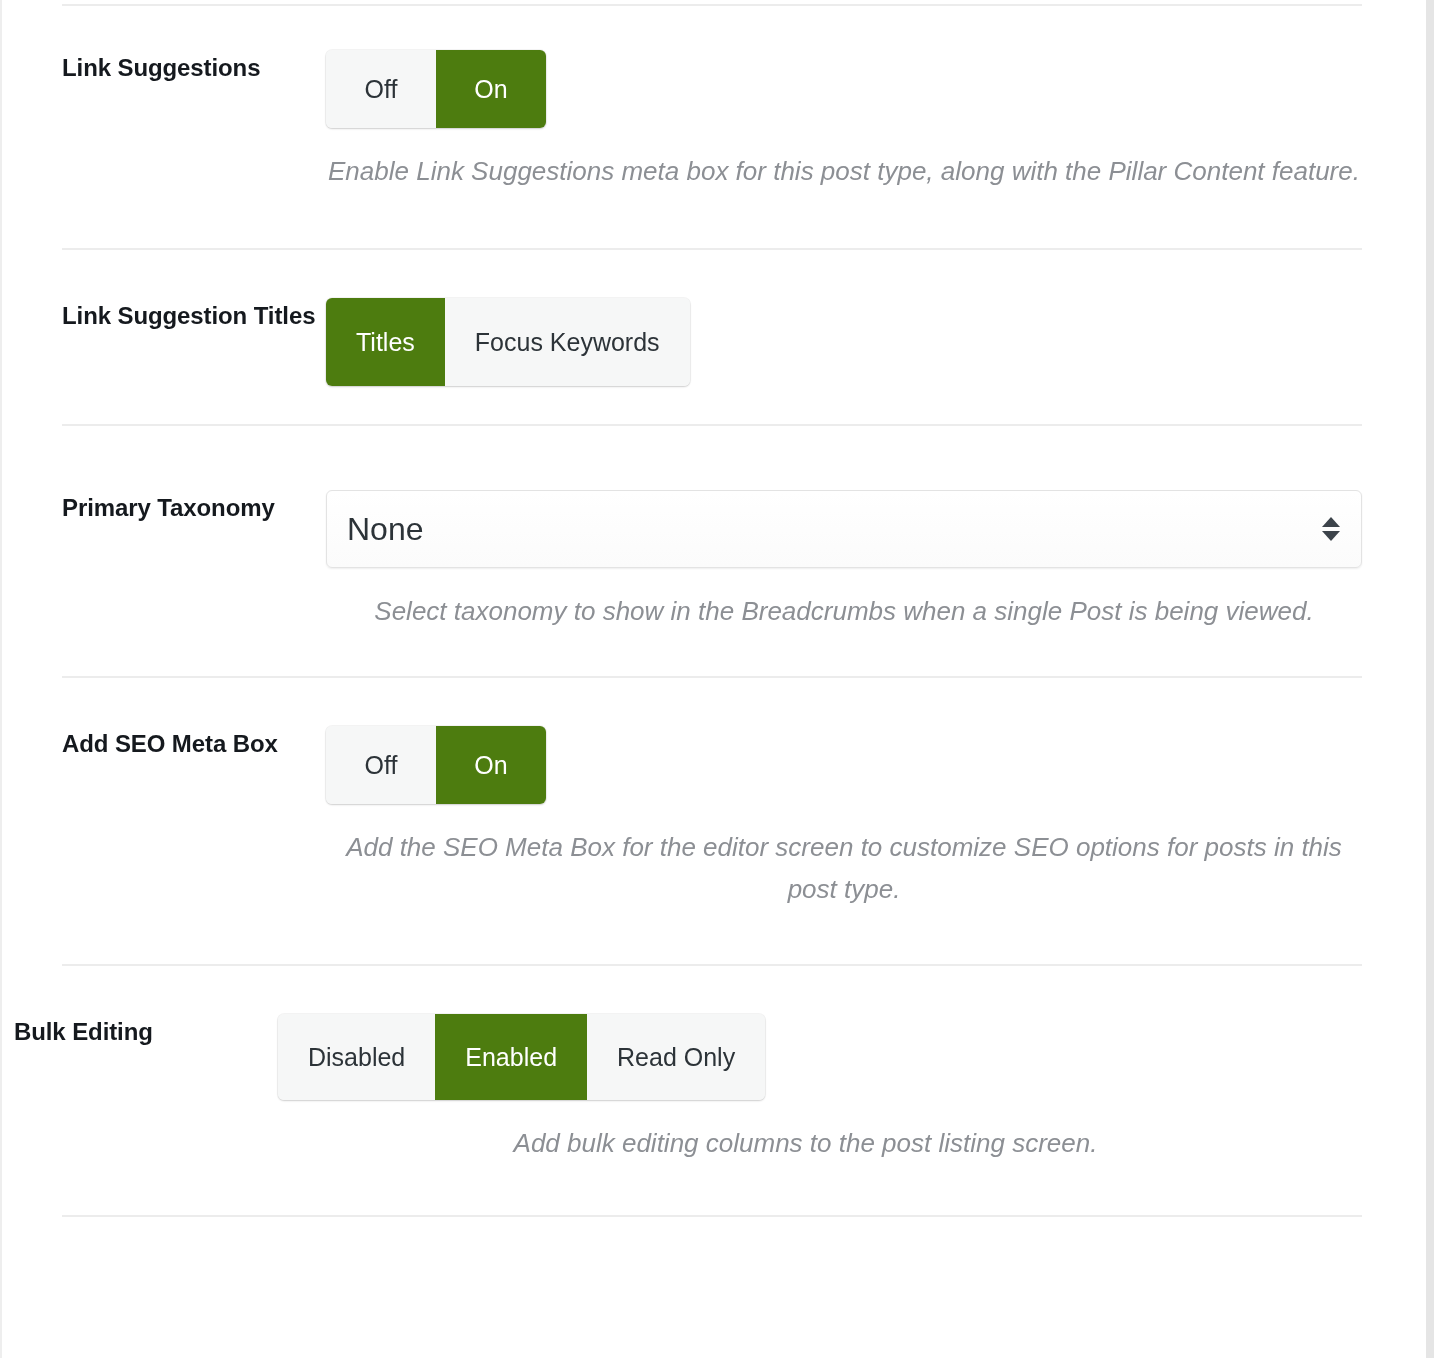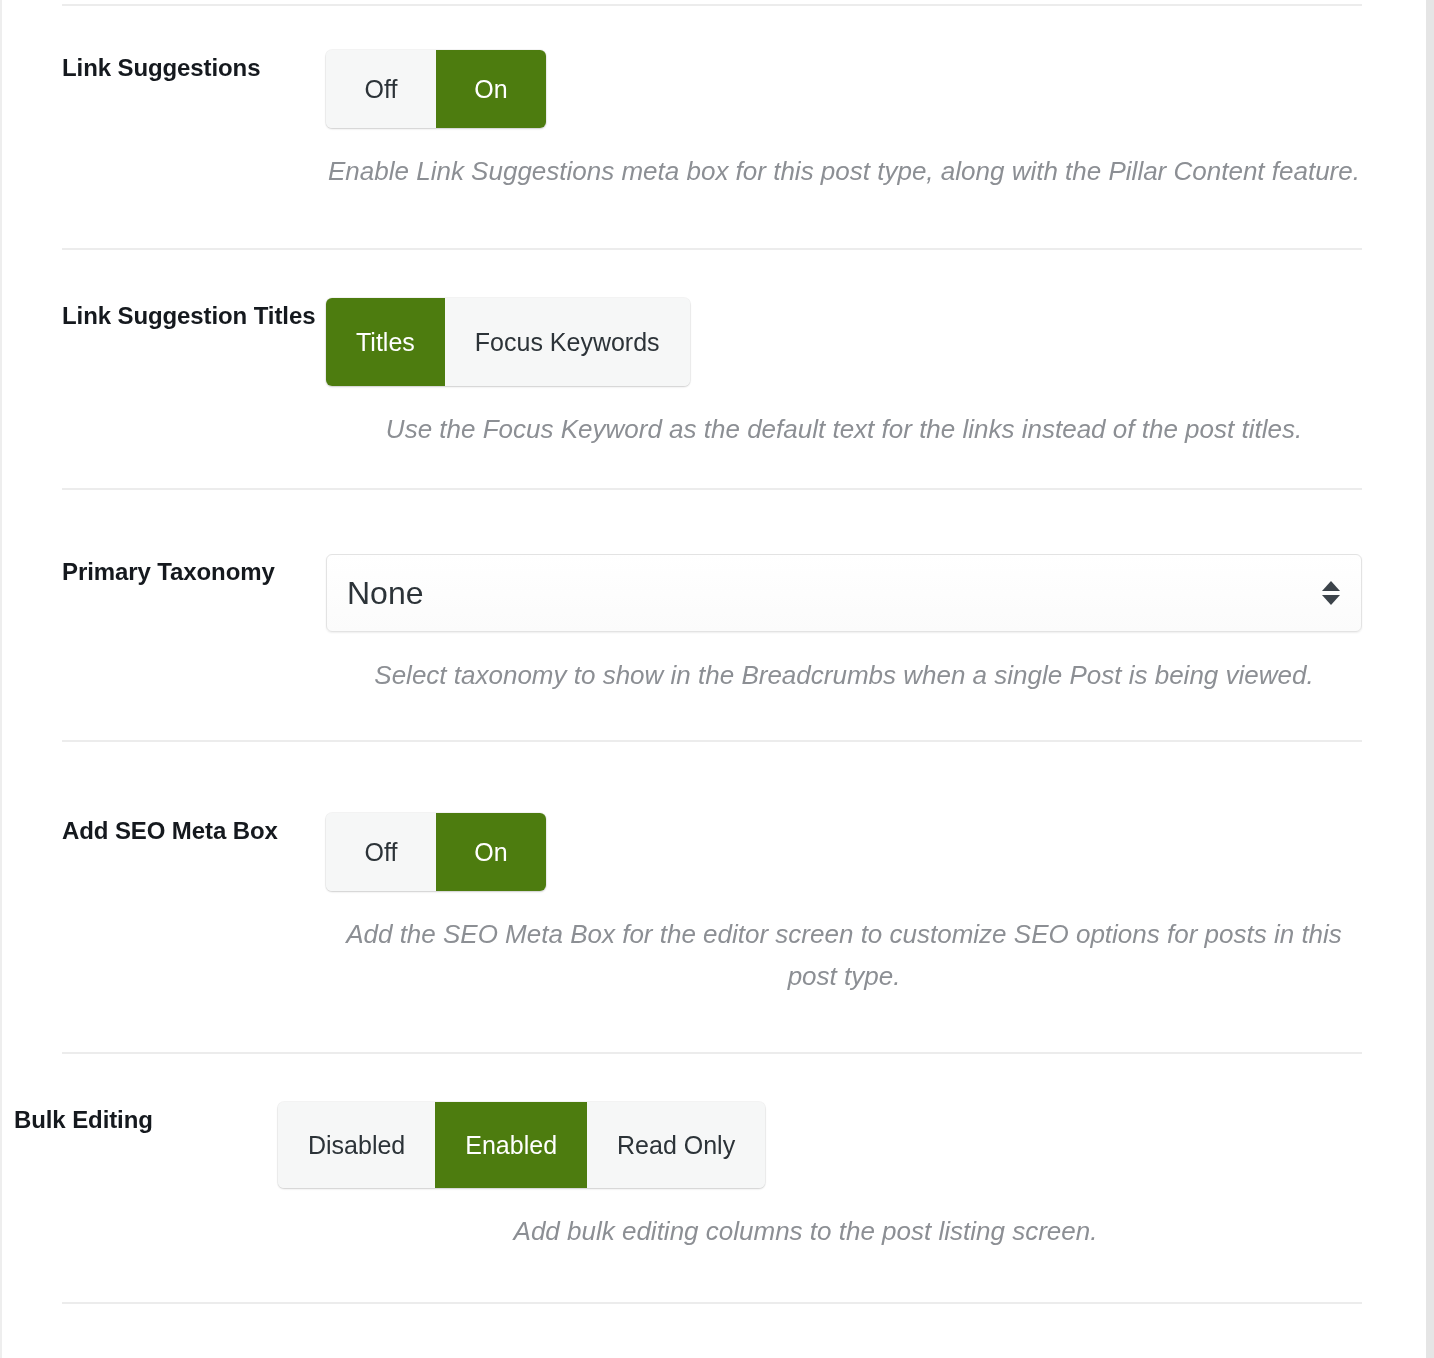--- a/index.html
+++ b/index.html
@@ -165,21 +165,20 @@
   <div style="height:56px"></div>
   <div class="divider"></div>
 
   <div class="setting-row" style="padding-top:48px;">
     <div class="row-label">Link Suggestion Titles</div>
     <div class="row-control">
       <div class="btn-group titles" role="group">
         <button class="btn-seg active">Titles</button>
         <button class="btn-seg">Focus Keywords</button>
       </div>
-      <div class="desc wide">Use the Focus Keyword as the default text for the links instead of the post titles.</div>
     </div>
   </div>
 
   <div style="height:38px"></div>
   <div class="divider"></div>
 
   <div class="setting-row" style="padding-top:52px;margin-top:12px;">
     <div class="row-label">Primary Taxonomy</div>
     <div class="row-control">
       <div class="select-wrap">
@@ -191,21 +190,21 @@
           <span class="tri-down"></span>
         </span>
       </div>
       <div class="desc wide">Select taxonomy to show in the Breadcrumbs when a single Post is being viewed.</div>
     </div>
   </div>
 
   <div style="height:44px"></div>
   <div class="divider"></div>
 
-  <div class="setting-row" style="padding-top:48px;margin-top:23px;">
+  <div class="setting-row" style="padding-top:48px;">
     <div class="row-label">Add SEO Meta Box</div>
     <div class="row-control">
       <div class="btn-group two-wide" role="group">
         <button class="btn-seg">Off</button>
         <button class="btn-seg active">On</button>
       </div>
       <div class="desc wide">Add the SEO Meta Box for the editor screen to customize SEO options for posts in this post type.</div>
     </div>
   </div>
 

